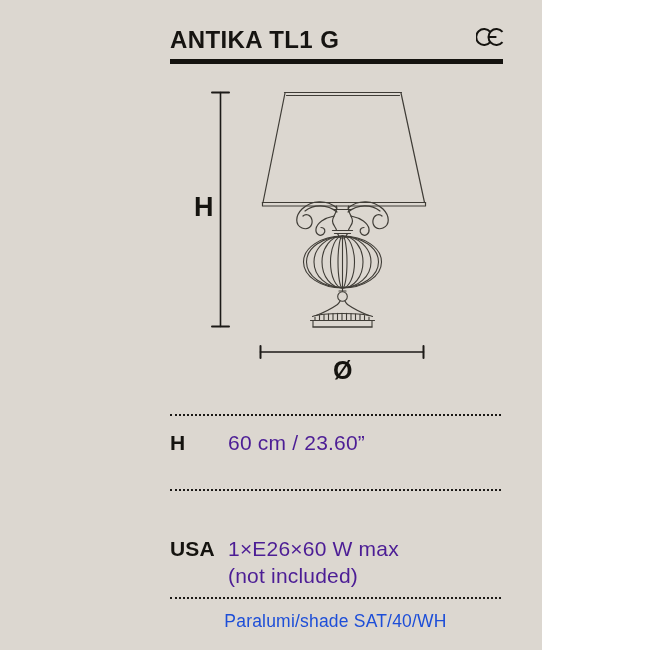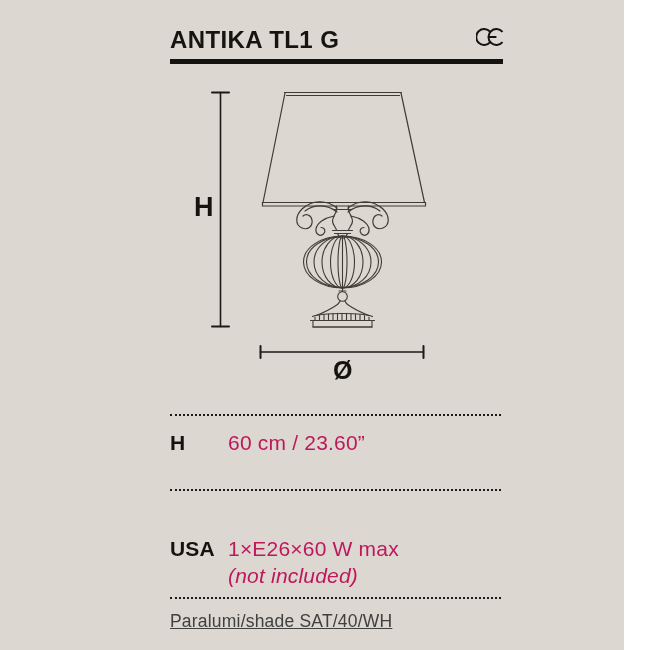--- a/index.html
+++ b/index.html
@@ -1,18 +1,18 @@
 <!DOCTYPE html>
 <html><head>
 <meta charset="utf-8">
 <style>
   html,body{margin:0;padding:0;}
   .page{
     position:relative;
-    width:624px;height:650px;
+    width:542px;height:650px;
     background:#dcd7d0;
     font-family:"Liberation Sans", sans-serif;
     color:#1c1a17;
     overflow:hidden;
   }
   .abs{position:absolute;}
   .page-title{
     left:170px;top:26px;
     font-size:24px;font-weight:700;letter-spacing:.4px;
     color:#161411;white-space:nowrap;
@@ -40,34 +40,34 @@
   .sep3{top:597px}
   .row{
     left:170px;width:331px;height:26px;
     font-size:21px;letter-spacing:.2px;white-space:nowrap;
     color:#2a2824;
   }
   .row .lbl{
     display:inline-block;width:58px;
     font-weight:700;color:#15130f;
   }
-  .row .val{color:#be185d;}
+  .row .val{color:#4c1d95;}
   .r-h{top:431px}
   .r-d{top:458px}
   .r-b1{top:510px}
   .r-b2{top:537px}
   .r-b3{top:564px}
   .bulb-wrap{
     display:inline-block;width:58px;vertical-align:middle;
   }
-  .note{font-style:italic;}
+  .note{}
   .footer-caption{
     left:170px;top:611px;width:331px;
-    text-align:left;font-size:17.5px;letter-spacing:.2px;
-    color:#404040;white-space:nowrap;text-decoration:underline;
+    text-align:center;font-size:17.5px;letter-spacing:.2px;
+    color:#1d4ed8;white-space:nowrap;
   }
   svg{display:block;}
 </style>
 </head>
 <body>
 
 <div class="page">
 
   <div class="abs page-title">ANTIKA TL1 G</div>
 

